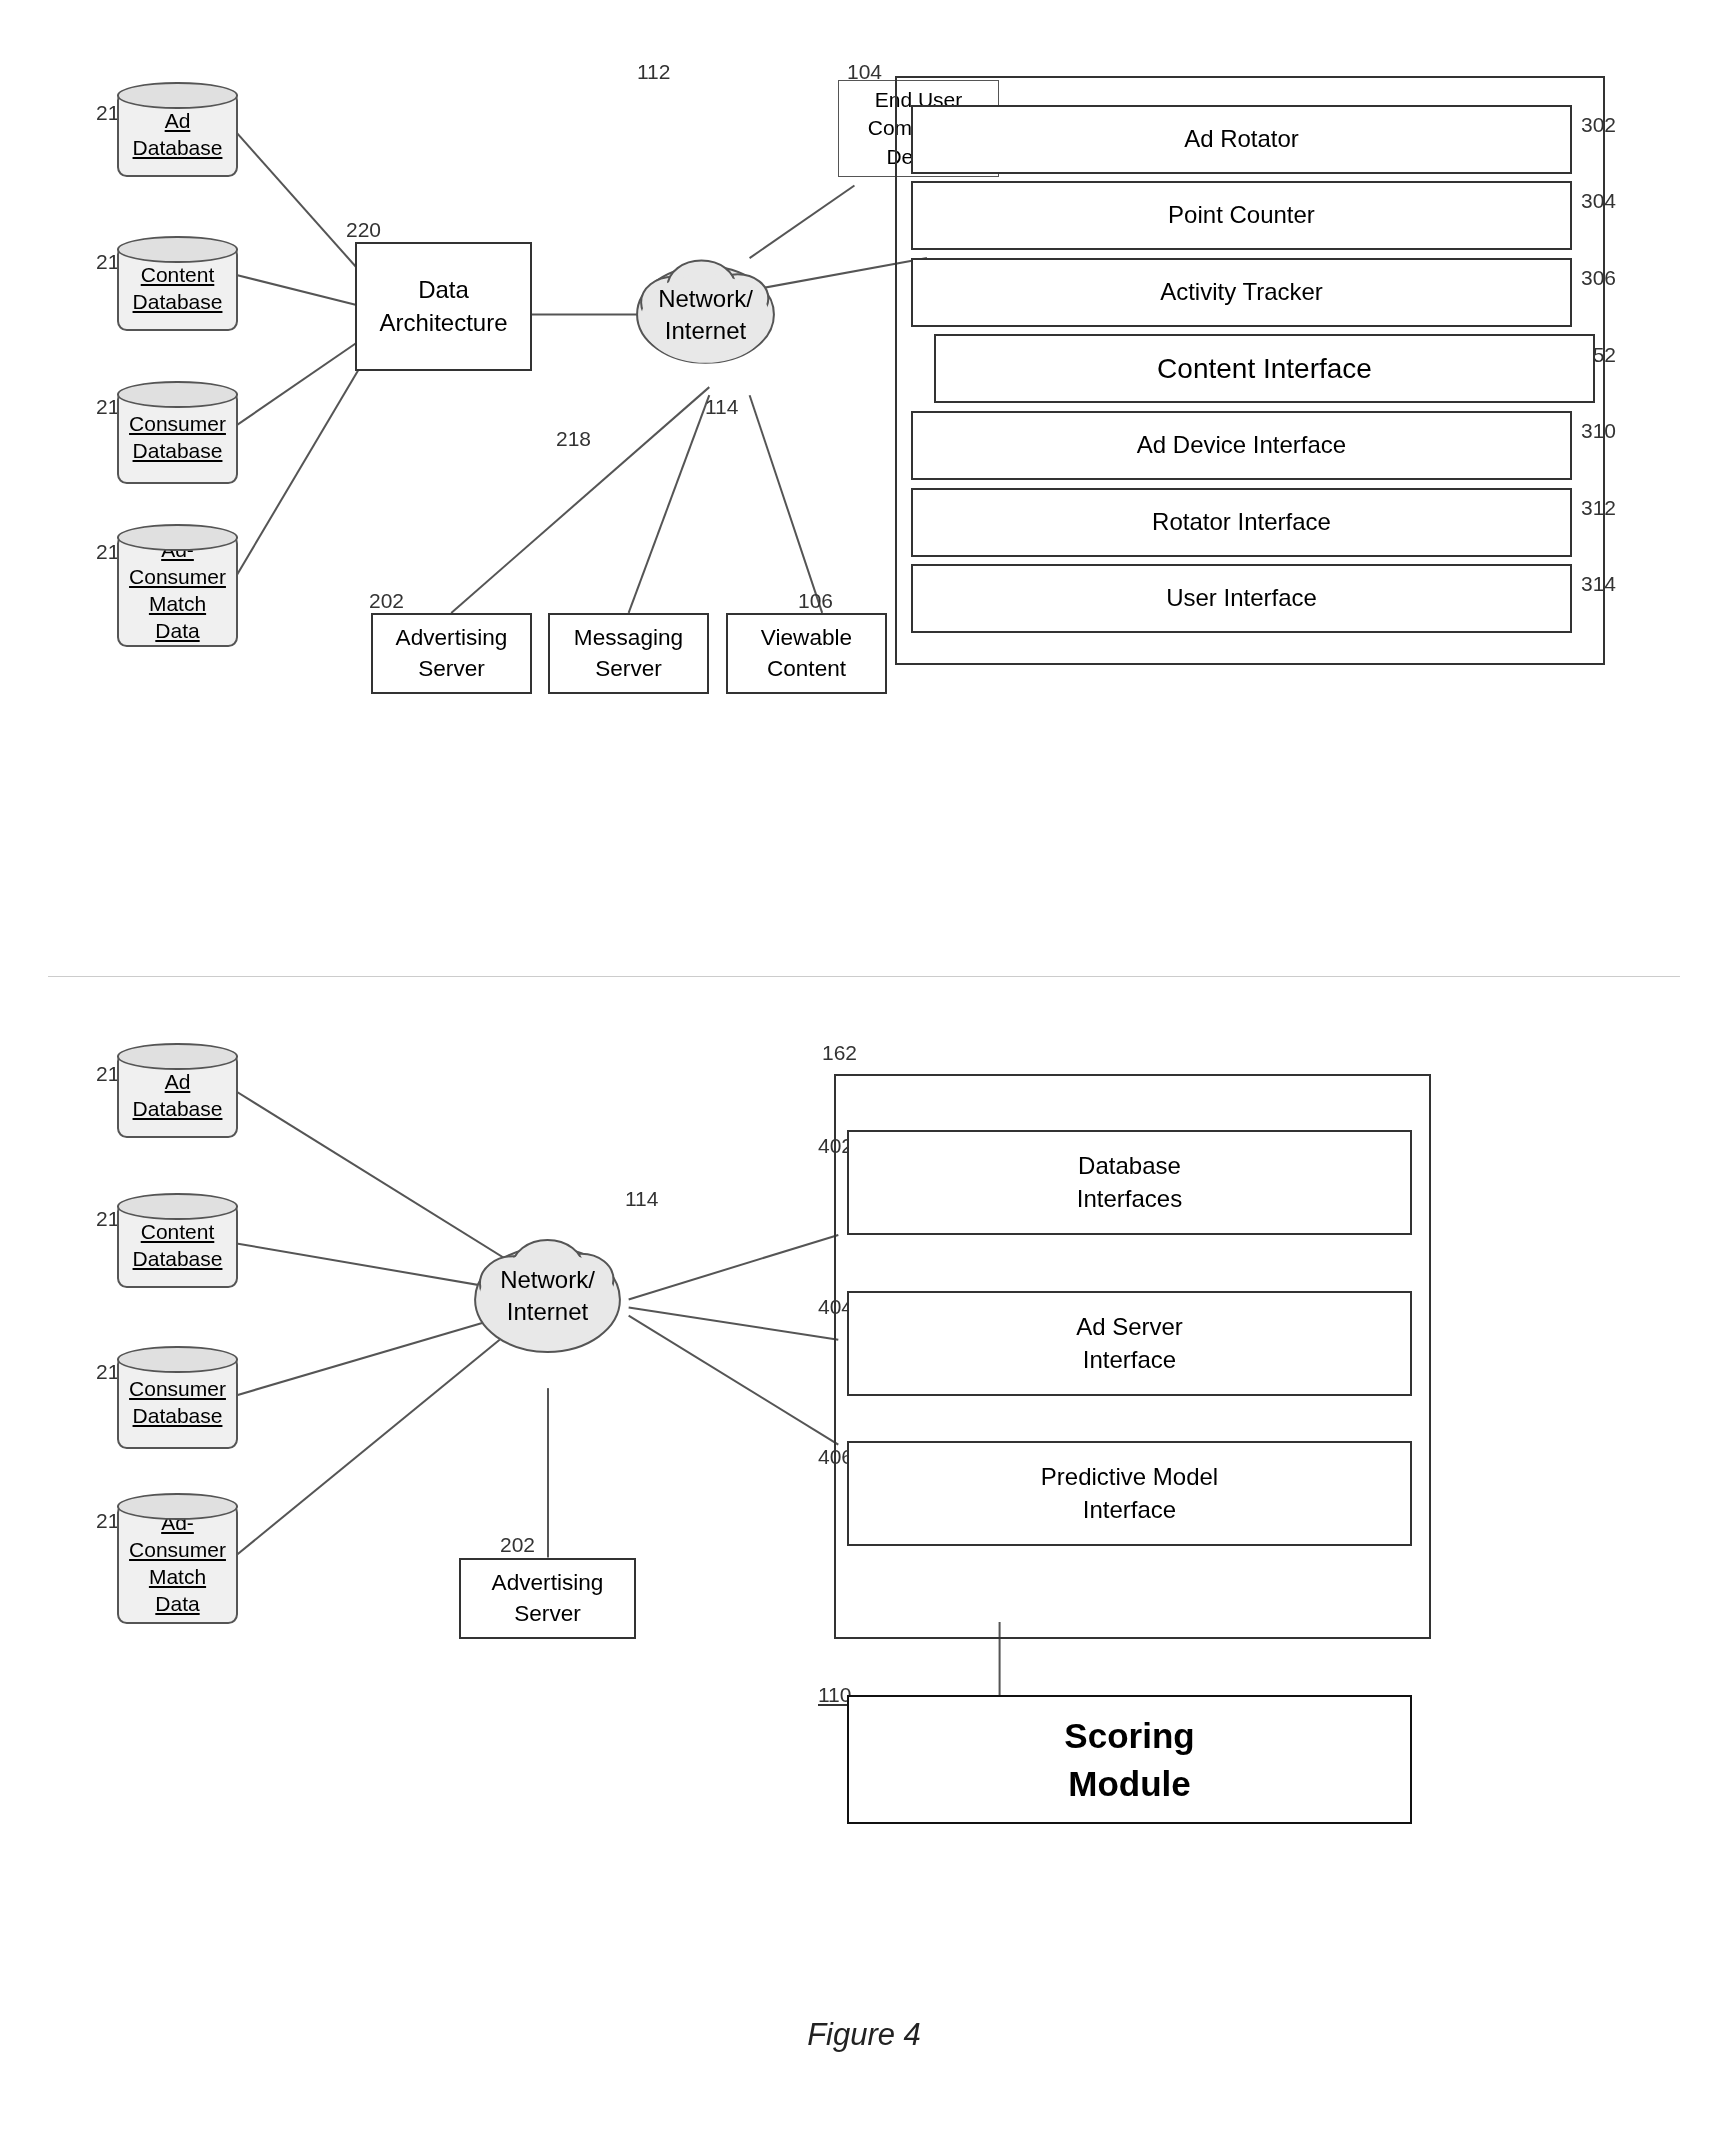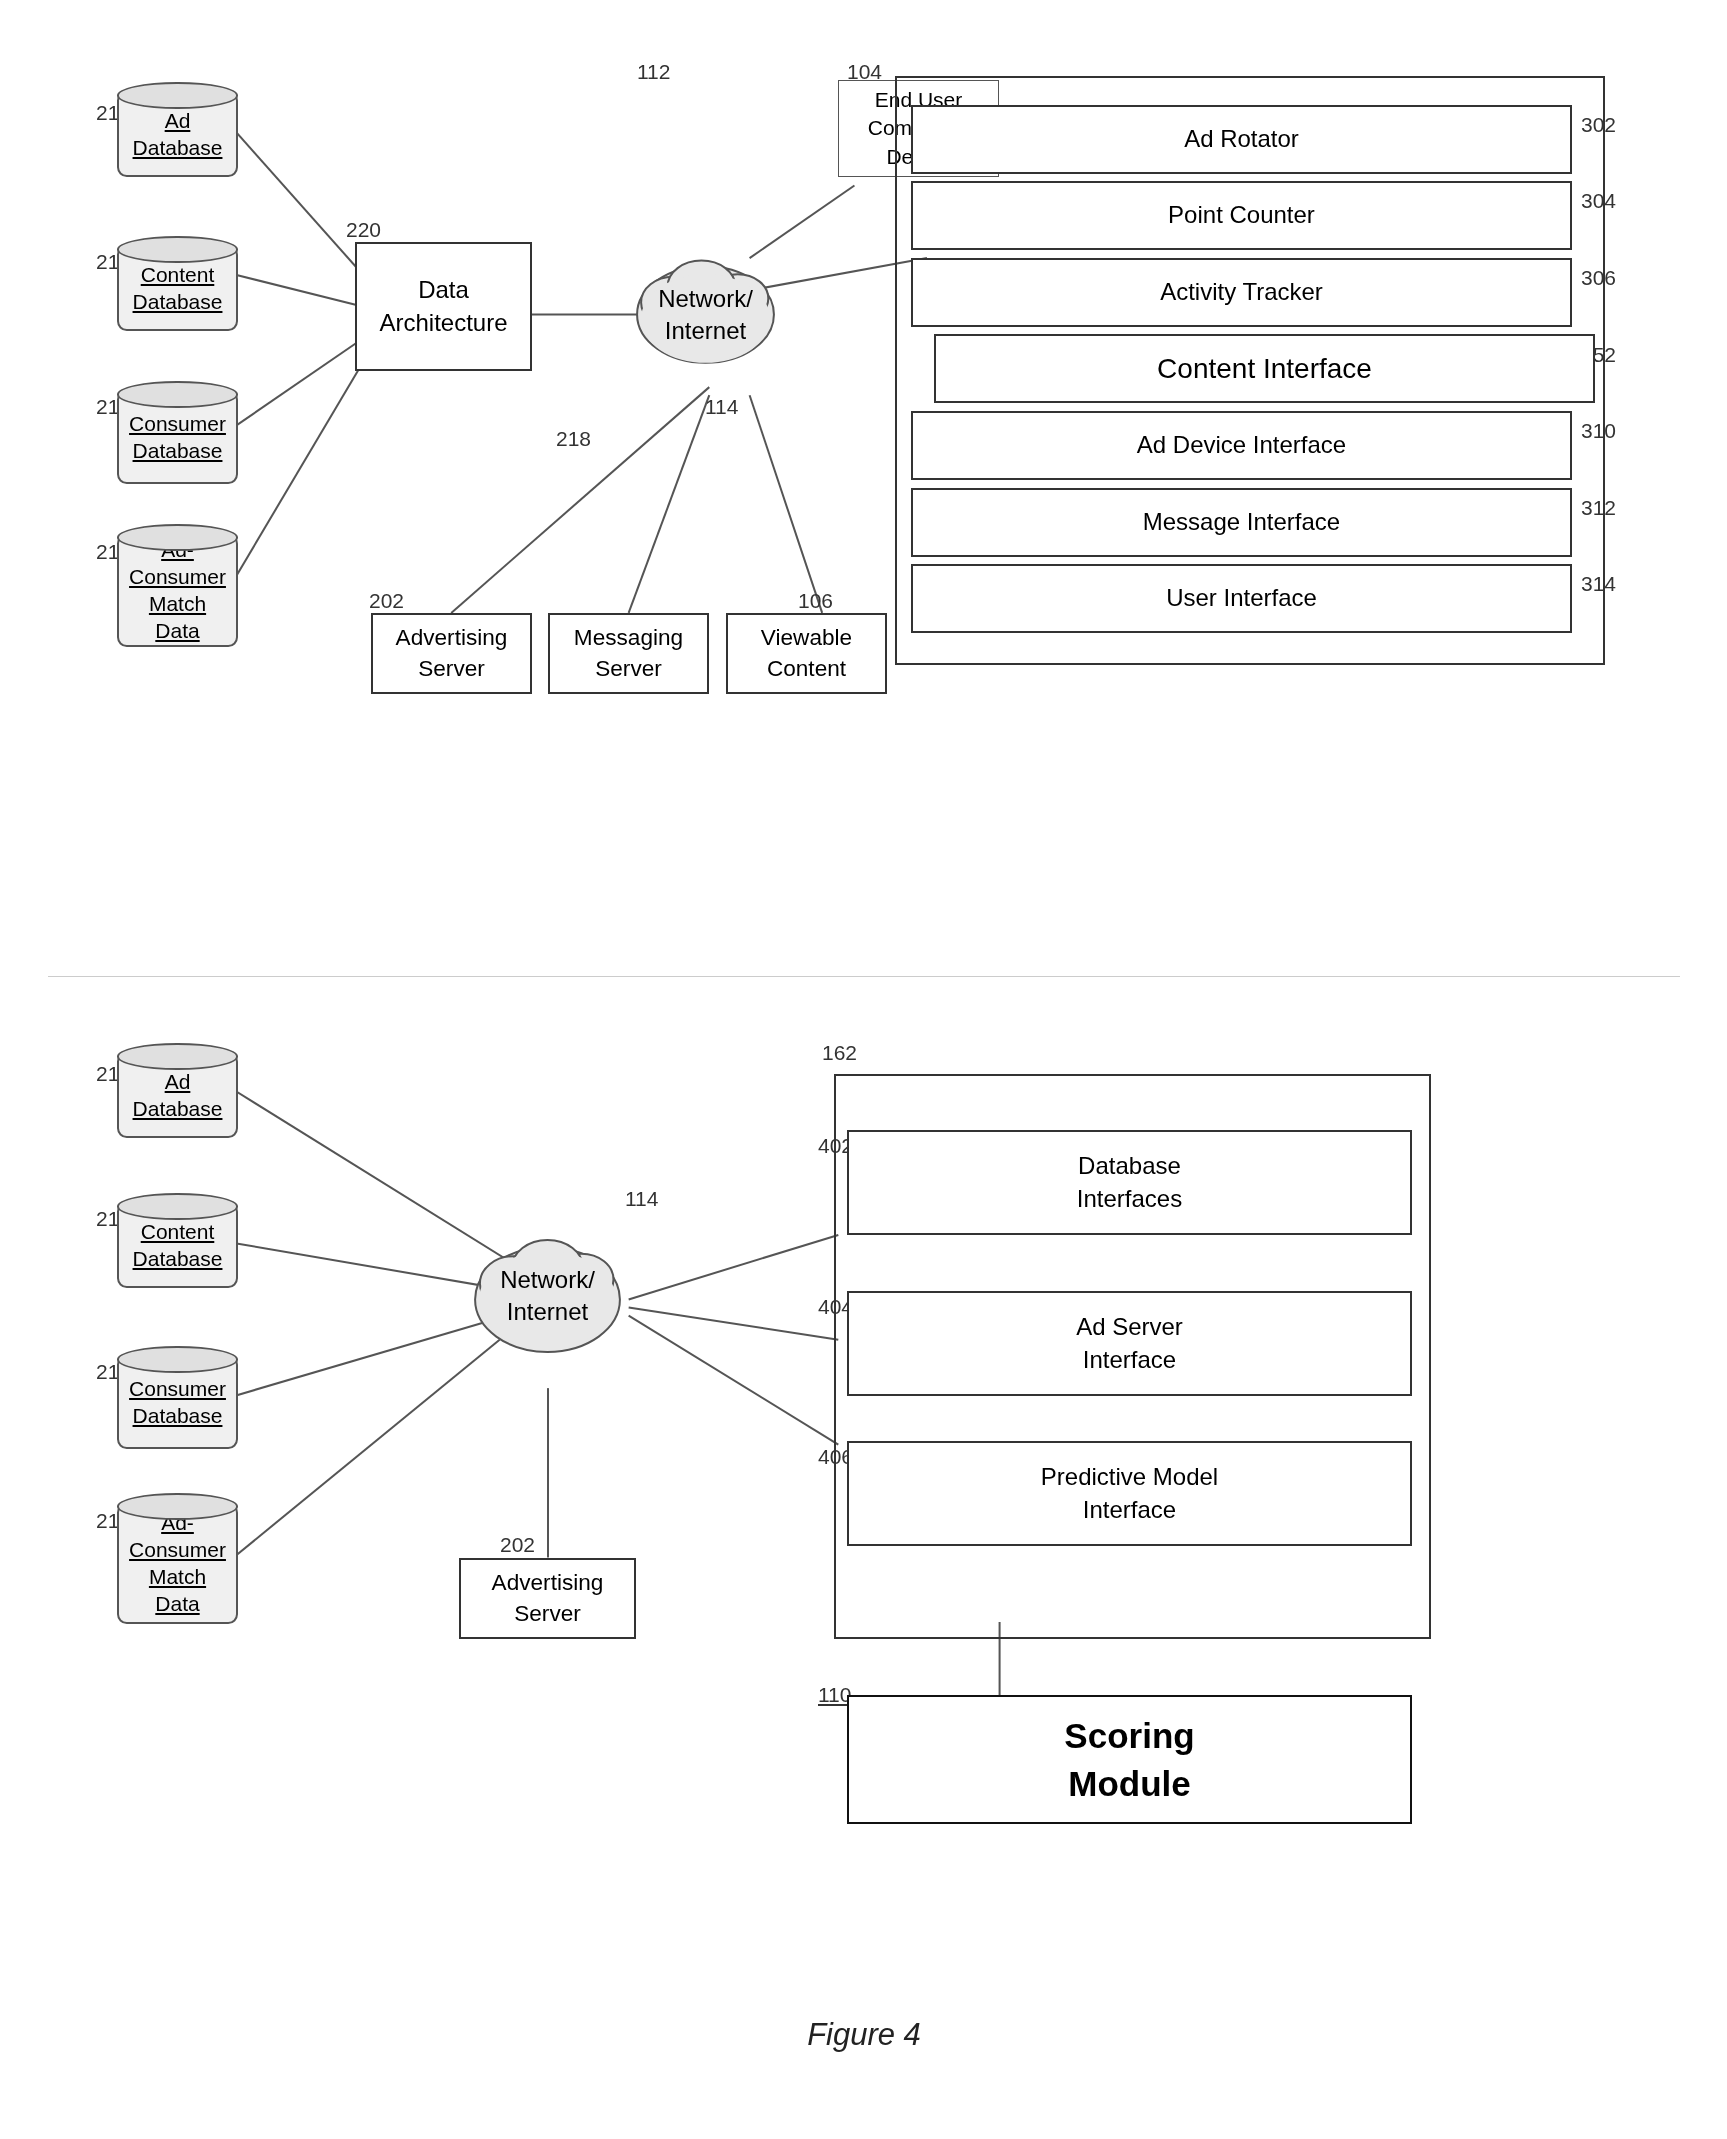--- a/index.html
+++ b/index.html
@@ -238,21 +238,21 @@
     <span class="ref" style="left:1533px; top:234px;">306</span>
     <div class="box-rect" style="left:863px; top:226px; width:661px; height:69px; font-size:24px;">Activity Tracker</div>
 
     <span class="ref" style="left:1533px; top:311px;">452</span>
     <div class="box-rect" style="left:863px; top:302px; width:661px; height:69px; font-size:28px;margin-left:23px;">Content Interface</div>
 
     <span class="ref" style="left:1533px; top:387px;">310</span>
     <div class="box-rect" style="left:863px; top:379px; width:661px; height:69px; font-size:24px;">Ad Device Interface</div>
 
     <span class="ref" style="left:1533px; top:464px;">312</span>
-    <div class="box-rect" style="left:863px; top:456px; width:661px; height:69px; font-size:24px;">Message Interface</div>
+    <div class="box-rect" style="left:863px; top:456px; width:661px; height:69px; font-size:24px;">Rotator Interface</div>
 
     <span class="ref" style="left:1533px; top:540px;">314</span>
     <div class="box-rect" style="left:863px; top:532px; width:661px; height:69px; font-size:24px;">User Interface</div>
 
     <span class="ref" style="left:321px; top:557px;">202</span>
 
     <div class="box-rect" style="left:323px; top:581px; width:161px; height:81px; font-size:22.6px;">Advertising<br>Server</div>
 
     <span class="ref" style="left:508px; top:395px;">218</span>
 

